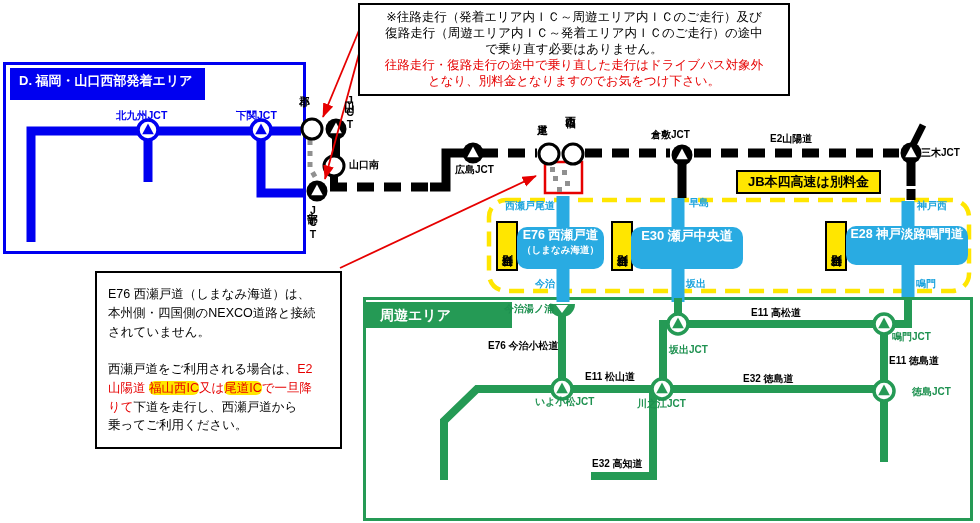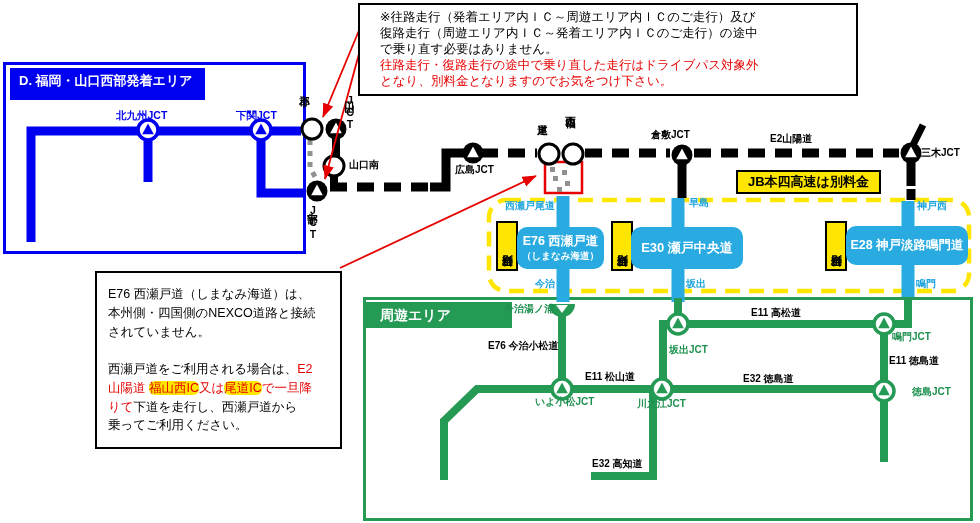--- a/index.html
+++ b/index.html
@@ -7,36 +7,36 @@
          font-family:"Liberation Sans","DejaVu Sans",sans-serif;}
   #routes{position:absolute;left:0;top:0;z-index:3;}
   .box{position:absolute;background:#fff;box-sizing:border-box;}
   .area-blue{left:3px;top:62px;width:303px;height:192px;border:3px solid #0000f0;z-index:1;}
   .area-blue .hdr{position:absolute;left:4px;top:3px;width:186px;height:32px;background:#0000f0;
        color:#fff;font-weight:bold;font-size:13px;line-height:25px;padding-left:9px;white-space:nowrap;}
   .area-green{left:363px;top:297px;width:610px;height:224px;border:3px solid #259a55;z-index:1;background:transparent;}
   .area-green .hdr{position:absolute;left:0;top:2px;width:132px;height:26px;background:#259a55;
        color:#fff;font-weight:bold;font-size:14px;line-height:26px;padding-left:14px;white-space:nowrap;}
   .note{border:2px solid #000;z-index:5;color:#000;}
-  .note-top{left:358px;top:3px;width:500px;padding:5px 20px;font-size:12.5px;line-height:1.27;white-space:nowrap;}
+  .note-top{left:358px;top:3px;width:432px;padding:5px 20px;font-size:12.5px;line-height:1.27;white-space:nowrap;text-align:center;}
   .note-e76{left:95px;top:271px;width:247px;height:178px;padding:12px 11px;font-size:12.5px;line-height:1.5;}
   .red{color:#e60000;}
   .hl{background:#ffe600;border-radius:6px;}
   .lbl{position:absolute;z-index:6;font-weight:bold;font-size:10px;color:#000;white-space:nowrap;line-height:1.05;}
   .lbl.v{writing-mode:vertical-rl;text-orientation:upright;letter-spacing:0px;font-size:10.5px;}
   .lbl.cyan{color:#1ba3dd;font-size:10px;}
   .lbl.green{color:#1e9150;font-size:10px;}
   .lbl.blue{color:#0000f0;font-size:10.5px;}
   .banner-jb{position:absolute;left:736px;top:170px;z-index:6;background:#ffe600;border:2px solid #000;
        font-weight:bold;font-size:13px;padding:1px 10px;white-space:nowrap;}
   .badge{position:absolute;z-index:6;width:22px;height:50px;background:#ffe600;border:2px solid #000;
        box-sizing:border-box;display:flex;align-items:center;justify-content:center;
        writing-mode:vertical-rl;text-orientation:upright;font-weight:bold;font-size:11px;color:#000;}
   .pill{position:absolute;z-index:6;background:#29abe2;border-radius:10px;color:#fff;font-weight:bold;
-       display:flex;flex-direction:column;align-items:center;justify-content:center;text-align:center;
+       display:flex;flex-direction:column;align-items:center;justify-content:flex-start;text-align:center;
        white-space:nowrap;box-sizing:border-box;}
   .pill .sub{font-size:9.5px;font-weight:bold;}
 </style>
 </head>
 <body>
 
 <div id="stage">
 
   <div class="box area-blue">
     <div class="hdr">D. 福岡・山口西部発着エリア</div>

